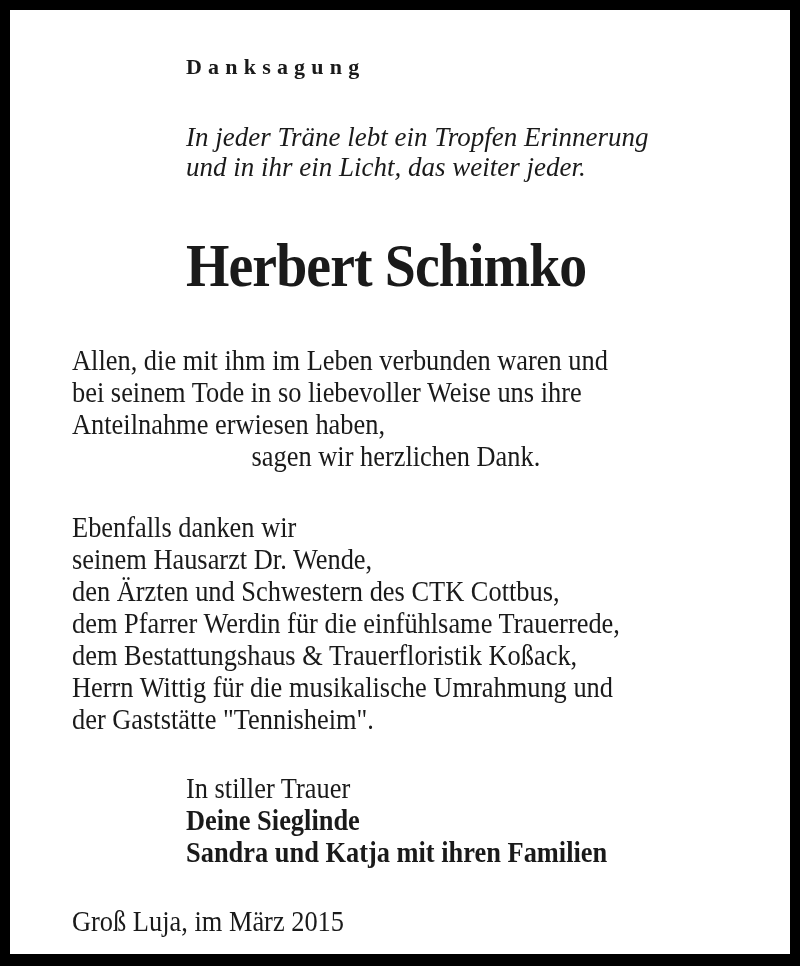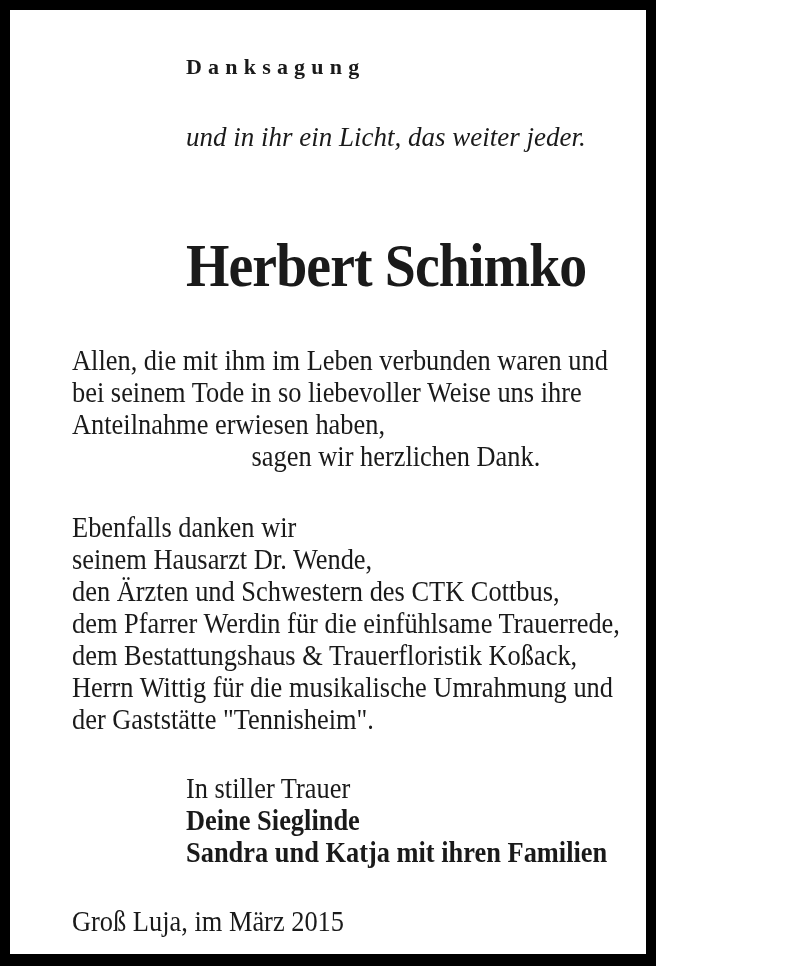--- a/index.html
+++ b/index.html
@@ -1,18 +1,18 @@
 <!DOCTYPE html>
 <html><head>
   <meta charset="utf-8">
   <style>
     html, body { margin: 0; padding: 0; background: #ffffff; }
     body { width: 800px; height: 966px; position: relative; overflow: hidden; }
     .frame {
-      position: absolute; left: 0; top: 0; width: 656px; height: 966px;
+      position: absolute; left: 0; top: 0; width: 800px; height: 966px;
       box-sizing: border-box;
       border-top: 10px solid #000; border-left: 10px solid #000;
       border-right: 10px solid #000; border-bottom: 12px solid #000;
       background: #fff;
     }
     .txt { position: absolute; color: #1a1a1a; font-family: "Liberation Serif", "DejaVu Serif", serif; white-space: nowrap; }
     .heading { left: 176px; top: 44px; font-size: 22px; font-weight: bold; letter-spacing: 6.2px; }
     .motto { left: 176px; top: 112px; font-size: 27px; font-style: italic; line-height: 30px; }
     .name { left: 176px; top: 220px; font-size: 62px; font-weight: bold; letter-spacing: -1px; transform: scaleX(0.9); transform-origin: left top; }
     .body-block { left: 62px; font-size: 30px; line-height: 32px; transform: scaleX(0.88); transform-origin: left top; }
@@ -24,20 +24,21 @@
     .place { left: 62px; top: 894px; font-size: 30px; transform: scaleX(0.88); transform-origin: left top; }
     .line { display: block; }
   </style>
 </head>
 <body>
 
 <div class="frame">
   <div class="txt heading">Danksagung</div>
 
   <div class="txt motto">
+    <span class="line">In jeder Träne lebt ein Tropfen Erinnerung</span>
     <span class="line">und in ihr ein Licht, das weiter jeder.</span>
   </div>
 
   <div class="txt name">Herbert Schimko</div>
 
   <div class="txt body-block p1">
     <span class="line">Allen, die mit ihm im Leben verbunden waren und</span>
     <span class="line">bei seinem Tode in so liebevoller Weise uns ihre</span>
     <span class="line">Anteilnahme erwiesen haben,</span>
     <span class="line indent">sagen wir herzlichen Dank.</span>

